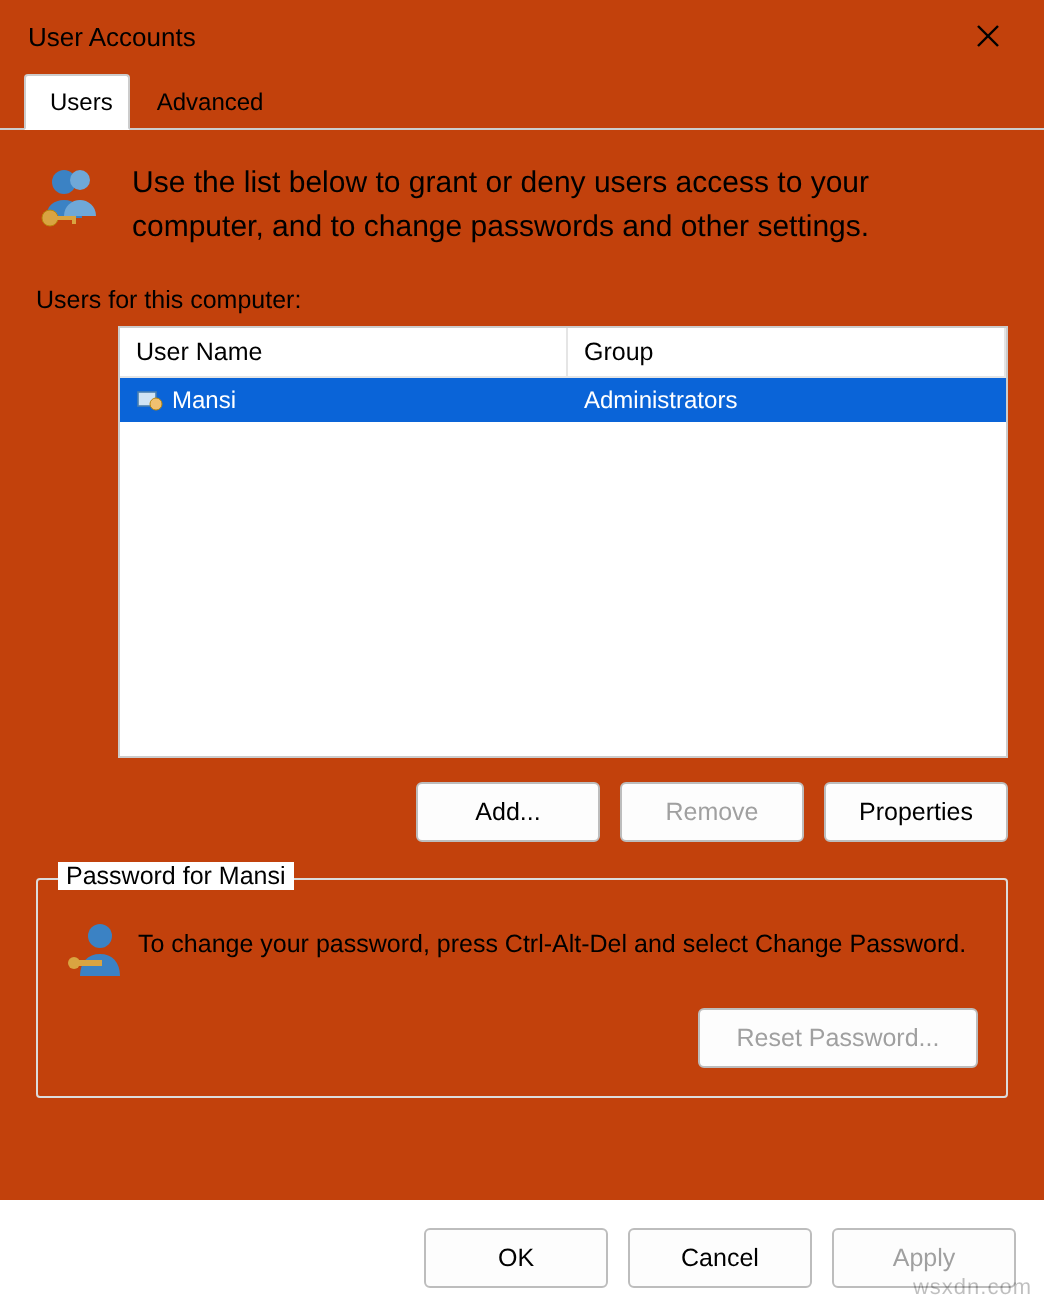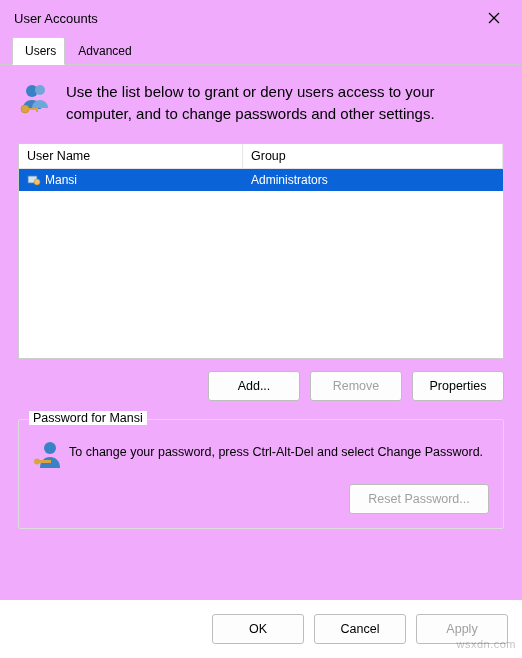--- a/index.html
+++ b/index.html
@@ -9,21 +9,21 @@
     font-size: 12px;
     background: #fff;
     width: 522px;
     height: 658px;
     color: #000;
     position: relative;
   }
   .window {
     width: 522px;
     height: 658px;
-    background: #f0abfc;
+    background: #c2410c;
     display: flex;
     flex-direction: column;
   }
   .titlebar {
     height: 36px;
     display: flex;
     align-items: center;
     padding: 0 8px 0 14px;
     font-size: 13px;
   }
@@ -76,20 +76,21 @@
     height: 36px;
     flex-shrink: 0;
   }
   .intro-text { flex: 1; font-size: 15px; line-height: 1.45; }
   .section-label { font-size: 12.5px; margin-bottom: 6px; }
   .user-list {
     border: 1px solid #ccc;
     height: 216px;
     background: #fff;
     margin-bottom: 12px;
+    margin-left: 41px;
   }
   .user-list-header {
     display: flex;
     background: #fff;
     border-bottom: 1px solid #e5e5e5;
   }
   .col {
     padding: 5px 8px;
     font-size: 12.5px;
     border-right: 1px solid #e5e5e5;
@@ -202,20 +203,21 @@
         <path d="M5 28c0-6 4-9 9-9s9 3 9 9z" fill="#3b82c4"></path>
         <circle cx="22" cy="9" r="5" fill="#6fa8d8"></circle>
         <path d="M14 27c0-5 4-8 8-8s8 3 8 8z" fill="#6fa8d8"></path>
         <circle cx="7" cy="28" r="4" fill="#d9a441" stroke="#b8860b" stroke-width="0.5"></circle>
         <rect x="10" y="27" width="10" height="2" fill="#d9a441"></rect>
         <rect x="18" y="27" width="2" height="4" fill="#d9a441"></rect>
       </svg>
       <div class="intro-text">Use the list below to grant or deny users access to your computer, and to change passwords and other settings.</div>
     </div>
 
+    <div class="section-label">Users for this computer:</div>
 
     <div class="user-list">
       <div class="user-list-header">
         <div class="col name">User Name</div>
         <div class="col group">Group</div>
       </div>
       <div class="user-row">
         <div class="cell name">
           <svg class="row-icon" viewBox="0 0 14 14">
             <rect x="1" y="3" width="9" height="7" fill="#cfe3f5" stroke="#4a7fb0" stroke-width="0.8"></rect>

